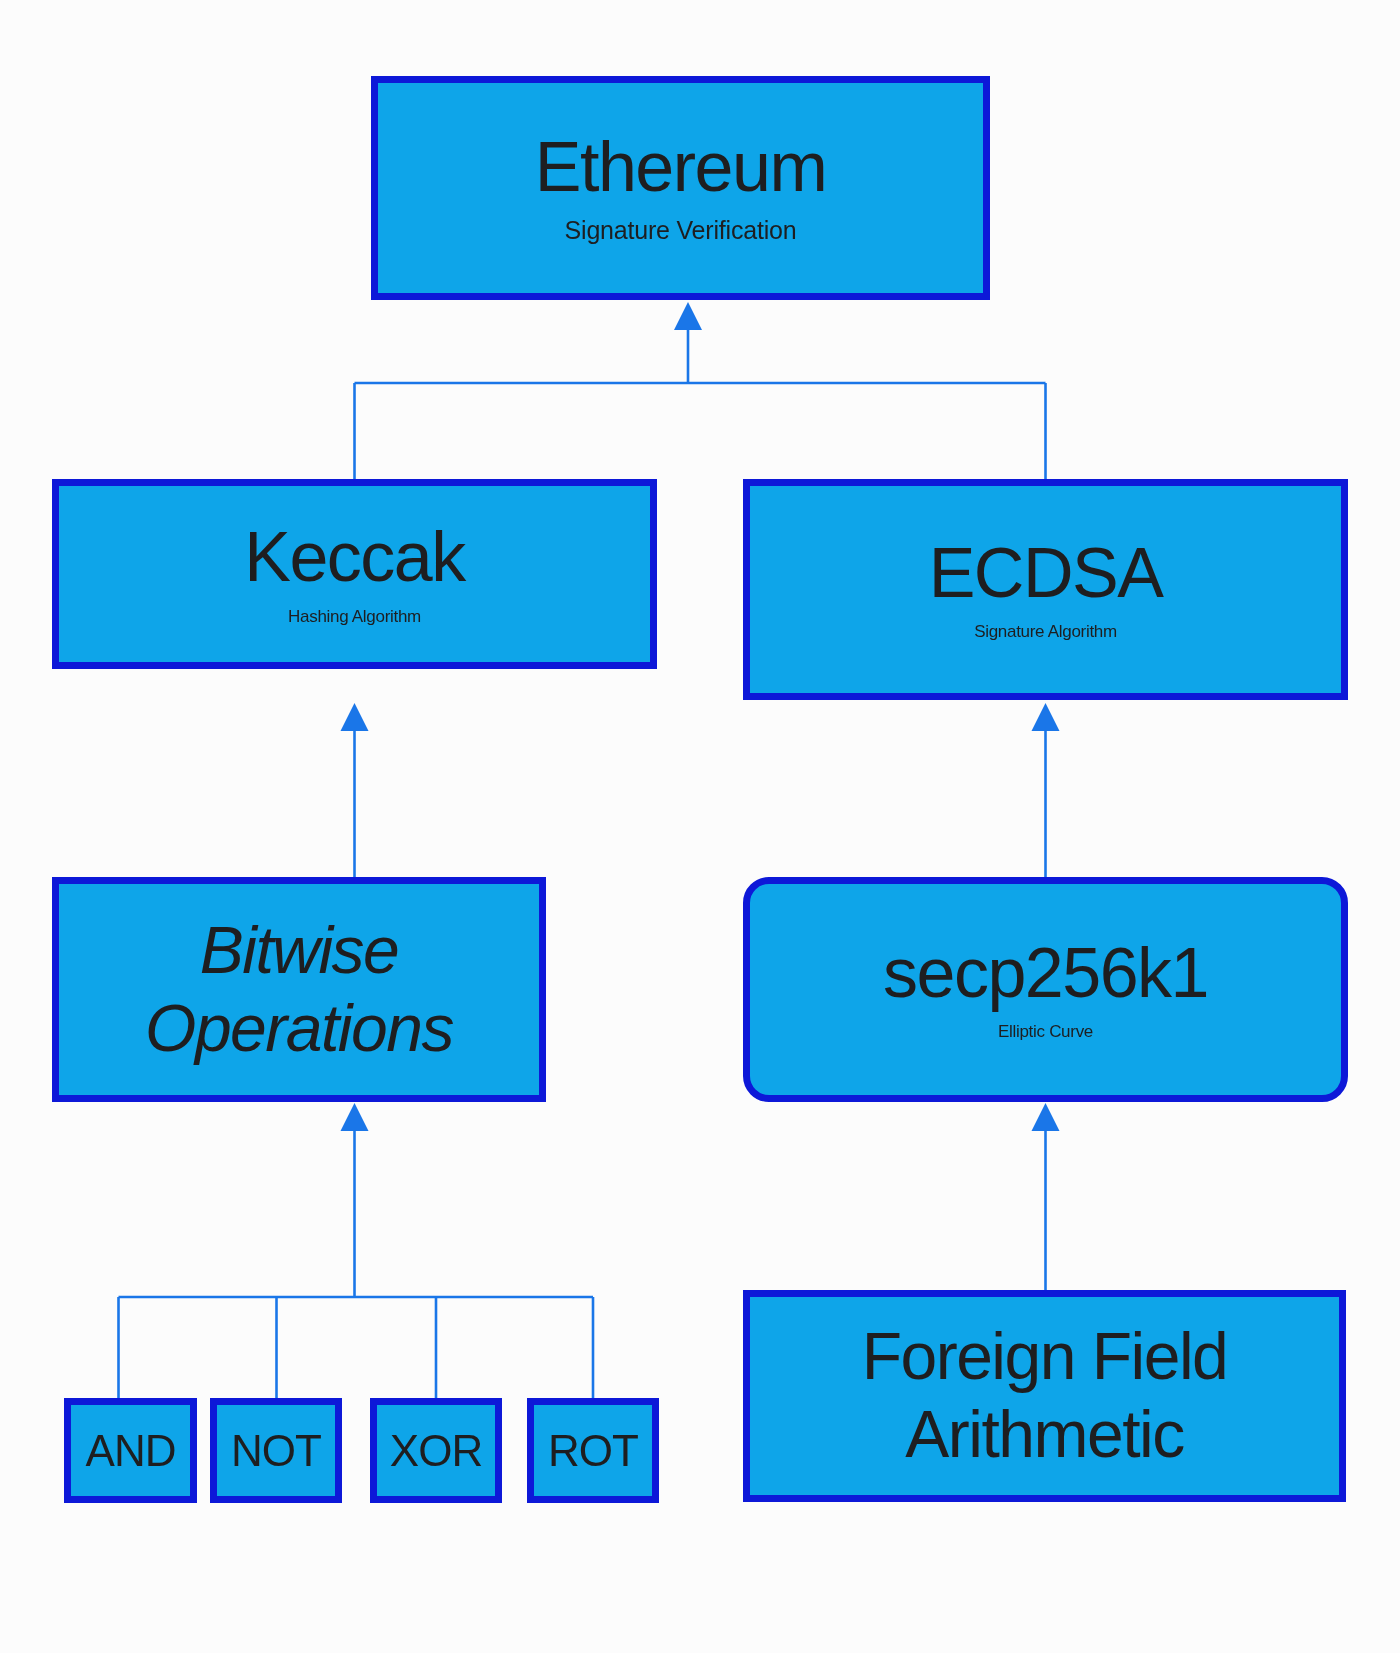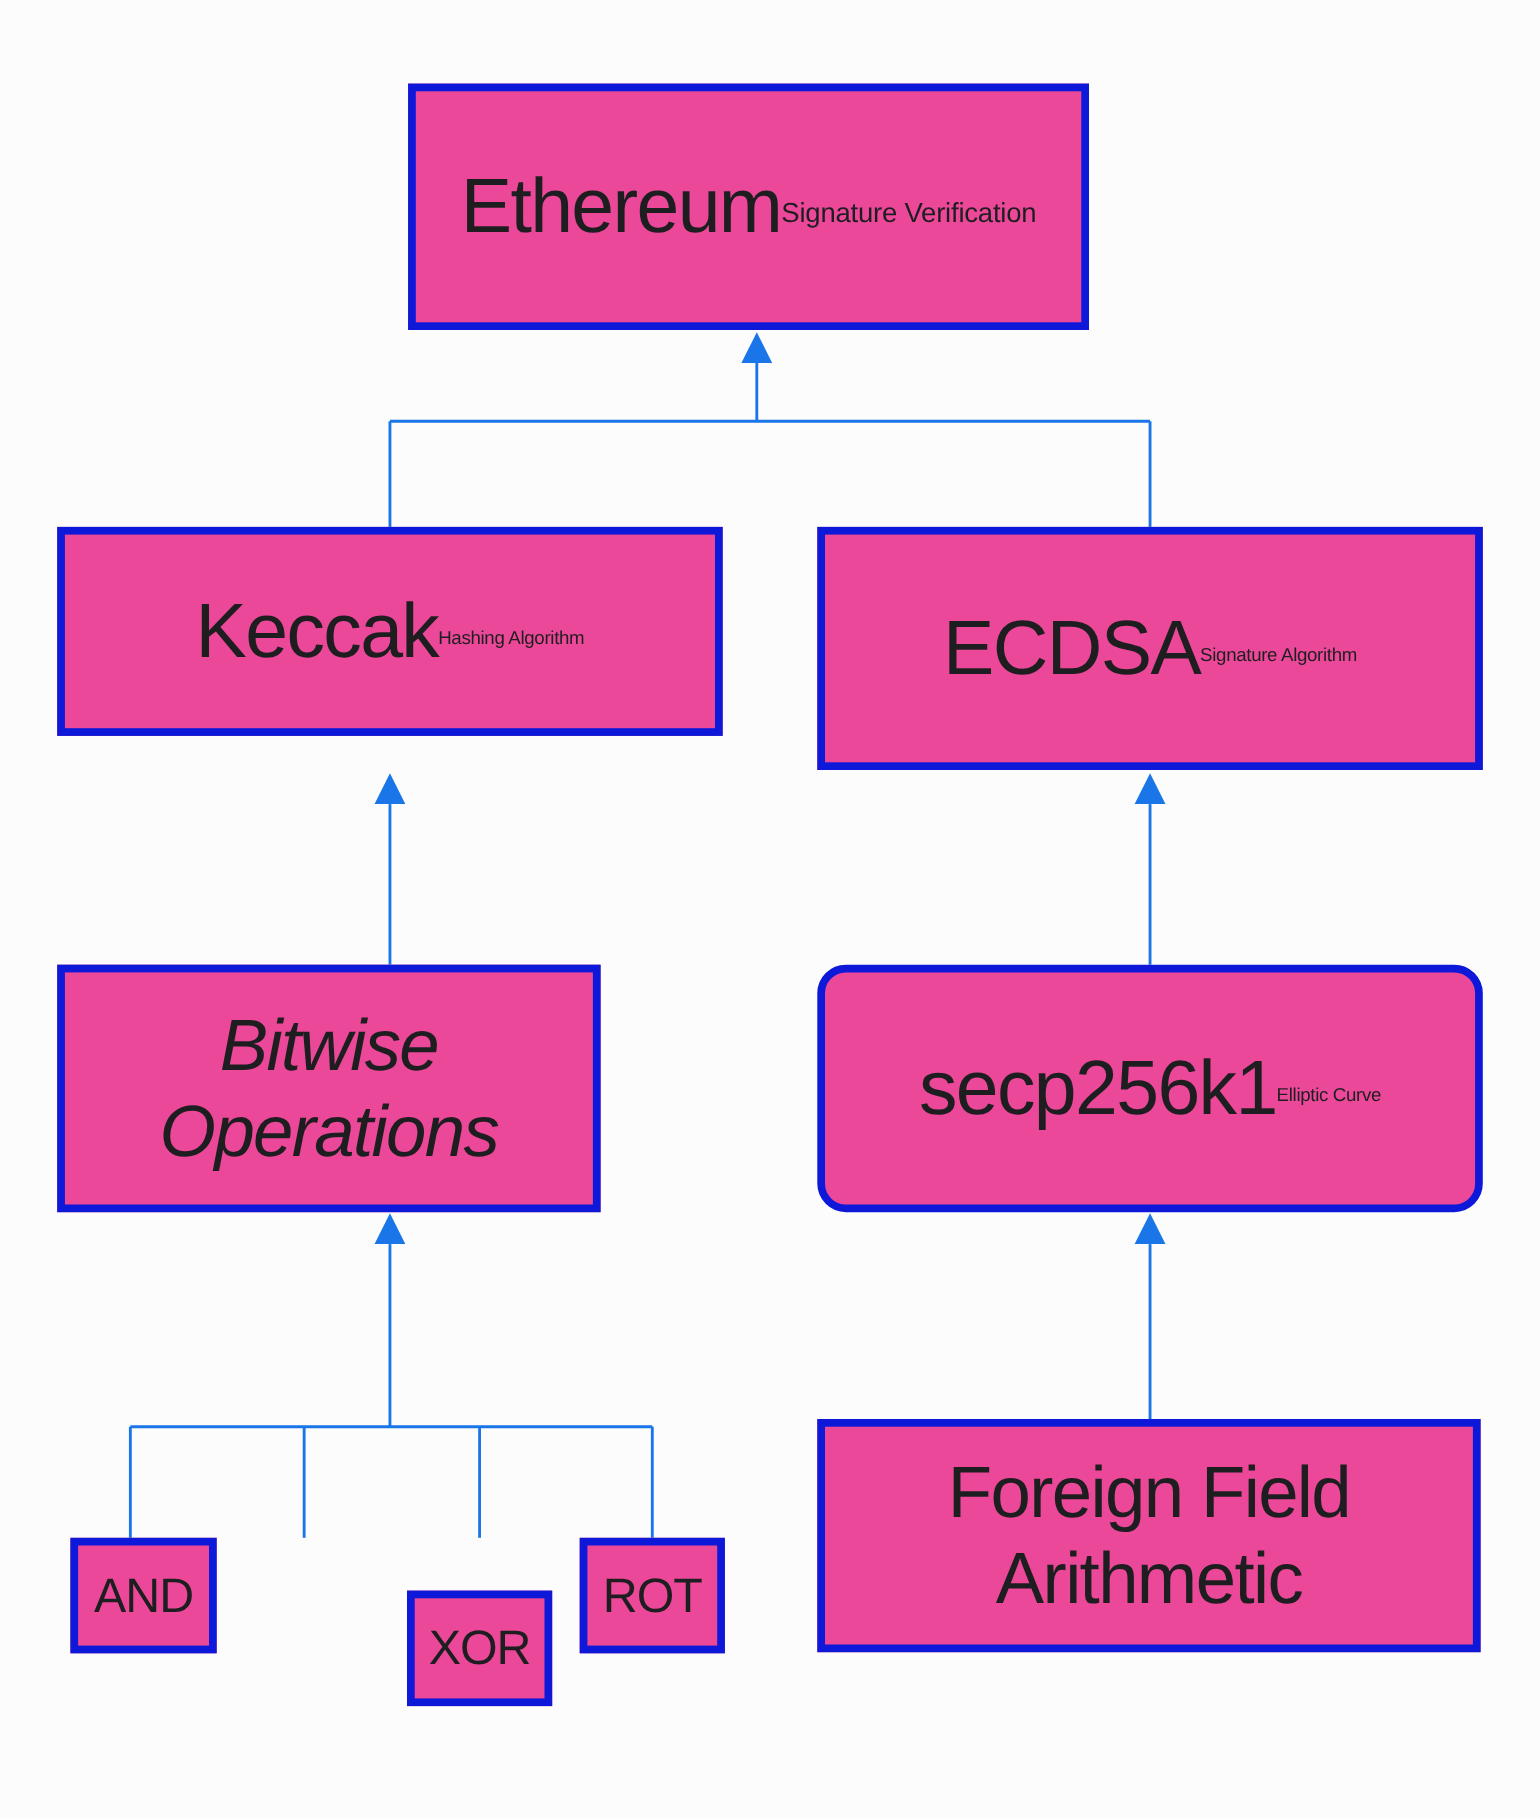--- a/index.html
+++ b/index.html
@@ -18,24 +18,24 @@
   #edges {
     position: absolute;
     left: 0;
     top: 0;
     width: 1400px;
     height: 1653px;
   }
   .box {
     position: absolute;
     box-sizing: border-box;
-    background: #ec4899;
+    background: #0ea5e9;
     border: 7px solid var(--box-border, #0d18d8);
     display: flex;
-    flex-direction: row;
+    flex-direction: column;
     align-items: center;
     justify-content: center;
     text-align: center;
   }
   .title {
     font-size: 70px;
     font-weight: 400;
     color: var(--text-color, #1e1e20);
     letter-spacing: -1.5px;
     line-height: 1.05;
@@ -81,21 +81,21 @@
 
   
   #node-ethereum  { left: 371px; top: 76px;   width: 619px; height: 224px; }
   #node-keccak    { left: 52px;  top: 479px;  width: 605px; height: 190px; }
   #node-ecdsa     { left: 743px; top: 479px;  width: 605px; height: 221px; }
   #node-bitwise   { left: 52px;  top: 877px;  width: 494px; height: 225px; padding: 0 30px; font-style: italic; }
   #node-secp256k1 { left: 743px; top: 877px;  width: 605px; height: 225px; border-radius: 26px; }
   #node-ffa       { left: 743px; top: 1290px; width: 603px; height: 212px; padding: 0 30px; }
   #node-and       { left: 64px;  top: 1398px; width: 133px; height: 105px; }
   #node-not       { left: 210px; top: 1398px; width: 132px; height: 105px; }
-  #node-xor       { left: 370px; top: 1398px; width: 132px; height: 105px; margin-top: 48px; }
+  #node-xor       { left: 370px; top: 1398px; width: 132px; height: 105px; }
   #node-rot       { left: 527px; top: 1398px; width: 132px; height: 105px; }
 </style>
 </head>
 <body>
 
 <div id="canvas" style="background: rgb(252, 252, 252);">
 
   <svg id="edges" viewBox="0 0 1400 1653" xmlns="http://www.w3.org/2000/svg">
 
     <path class="edge-line" d="M354.5,383 H1045.5"></path>
@@ -147,20 +147,23 @@
   </div>
 
   <div class="box" id="node-ffa">
     <div class="title-two-line">Foreign Field Arithmetic</div>
   </div>
 
   <div class="box" id="node-and">
     <div class="small-label">AND</div>
   </div>
 
+  <div class="box" id="node-not">
+    <div class="small-label">NOT</div>
+  </div>
 
   <div class="box" id="node-xor">
     <div class="small-label">XOR</div>
   </div>
 
   <div class="box" id="node-rot">
     <div class="small-label">ROT</div>
   </div>
 
 </div>

